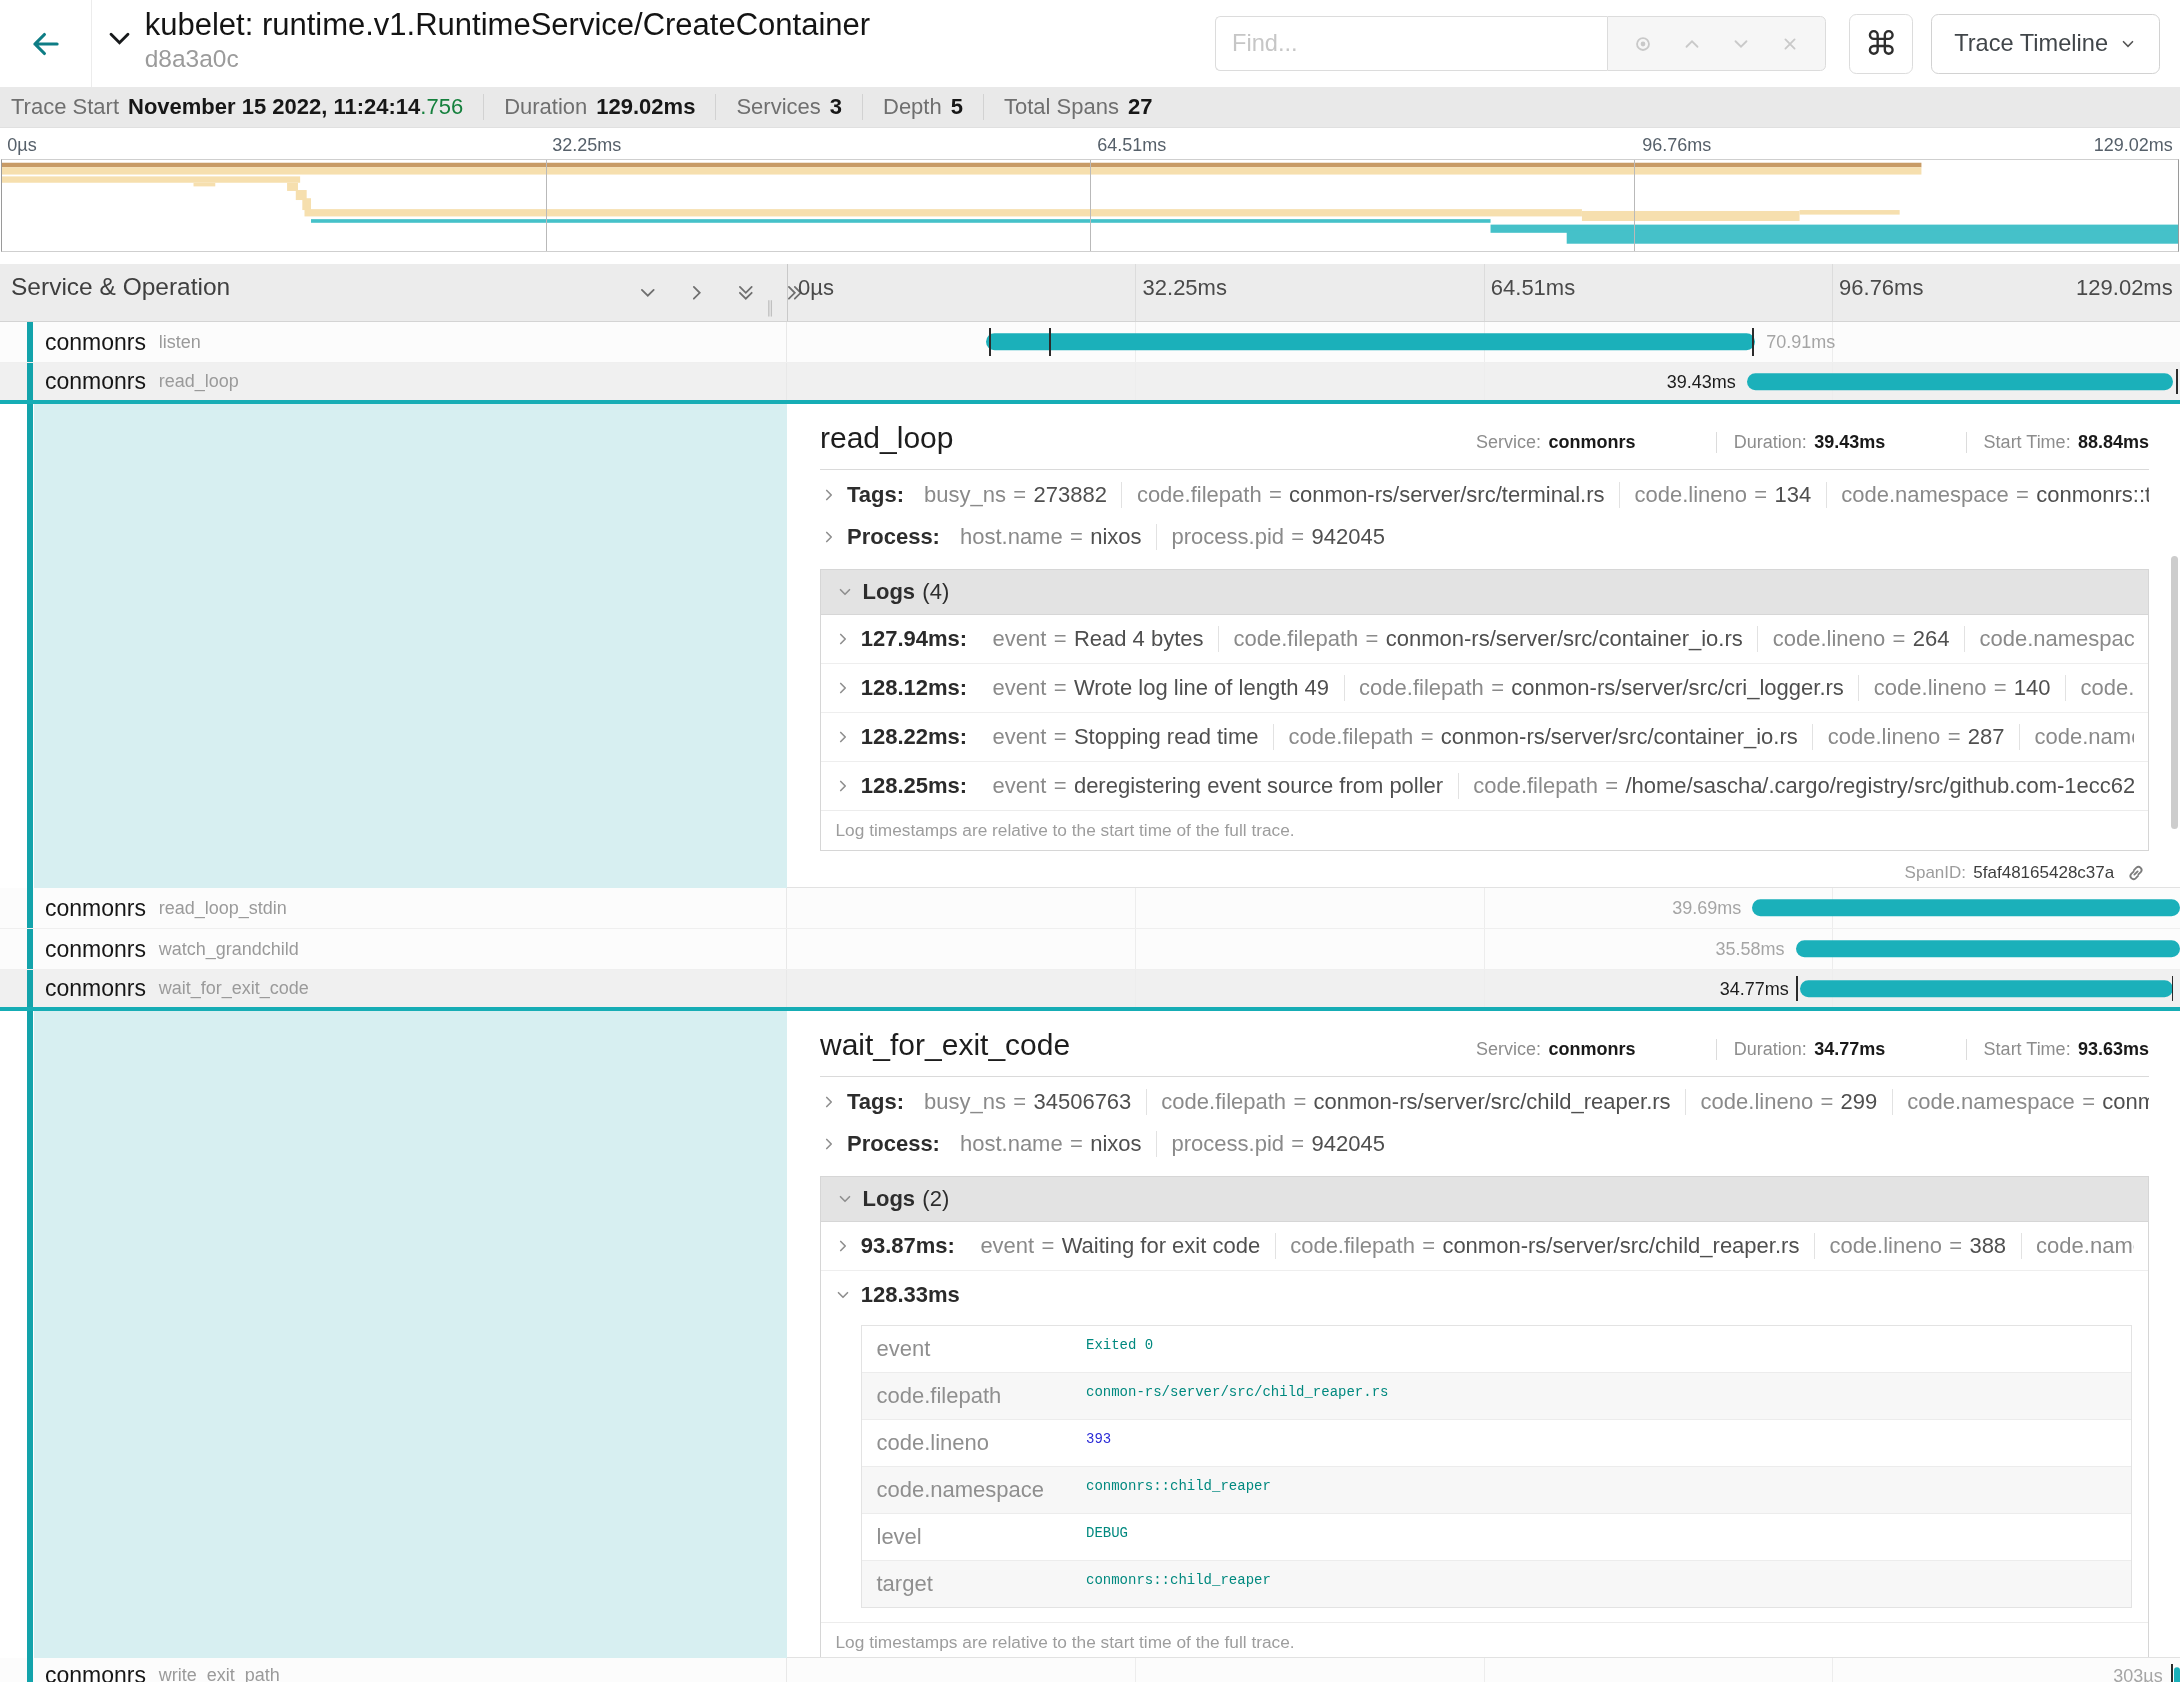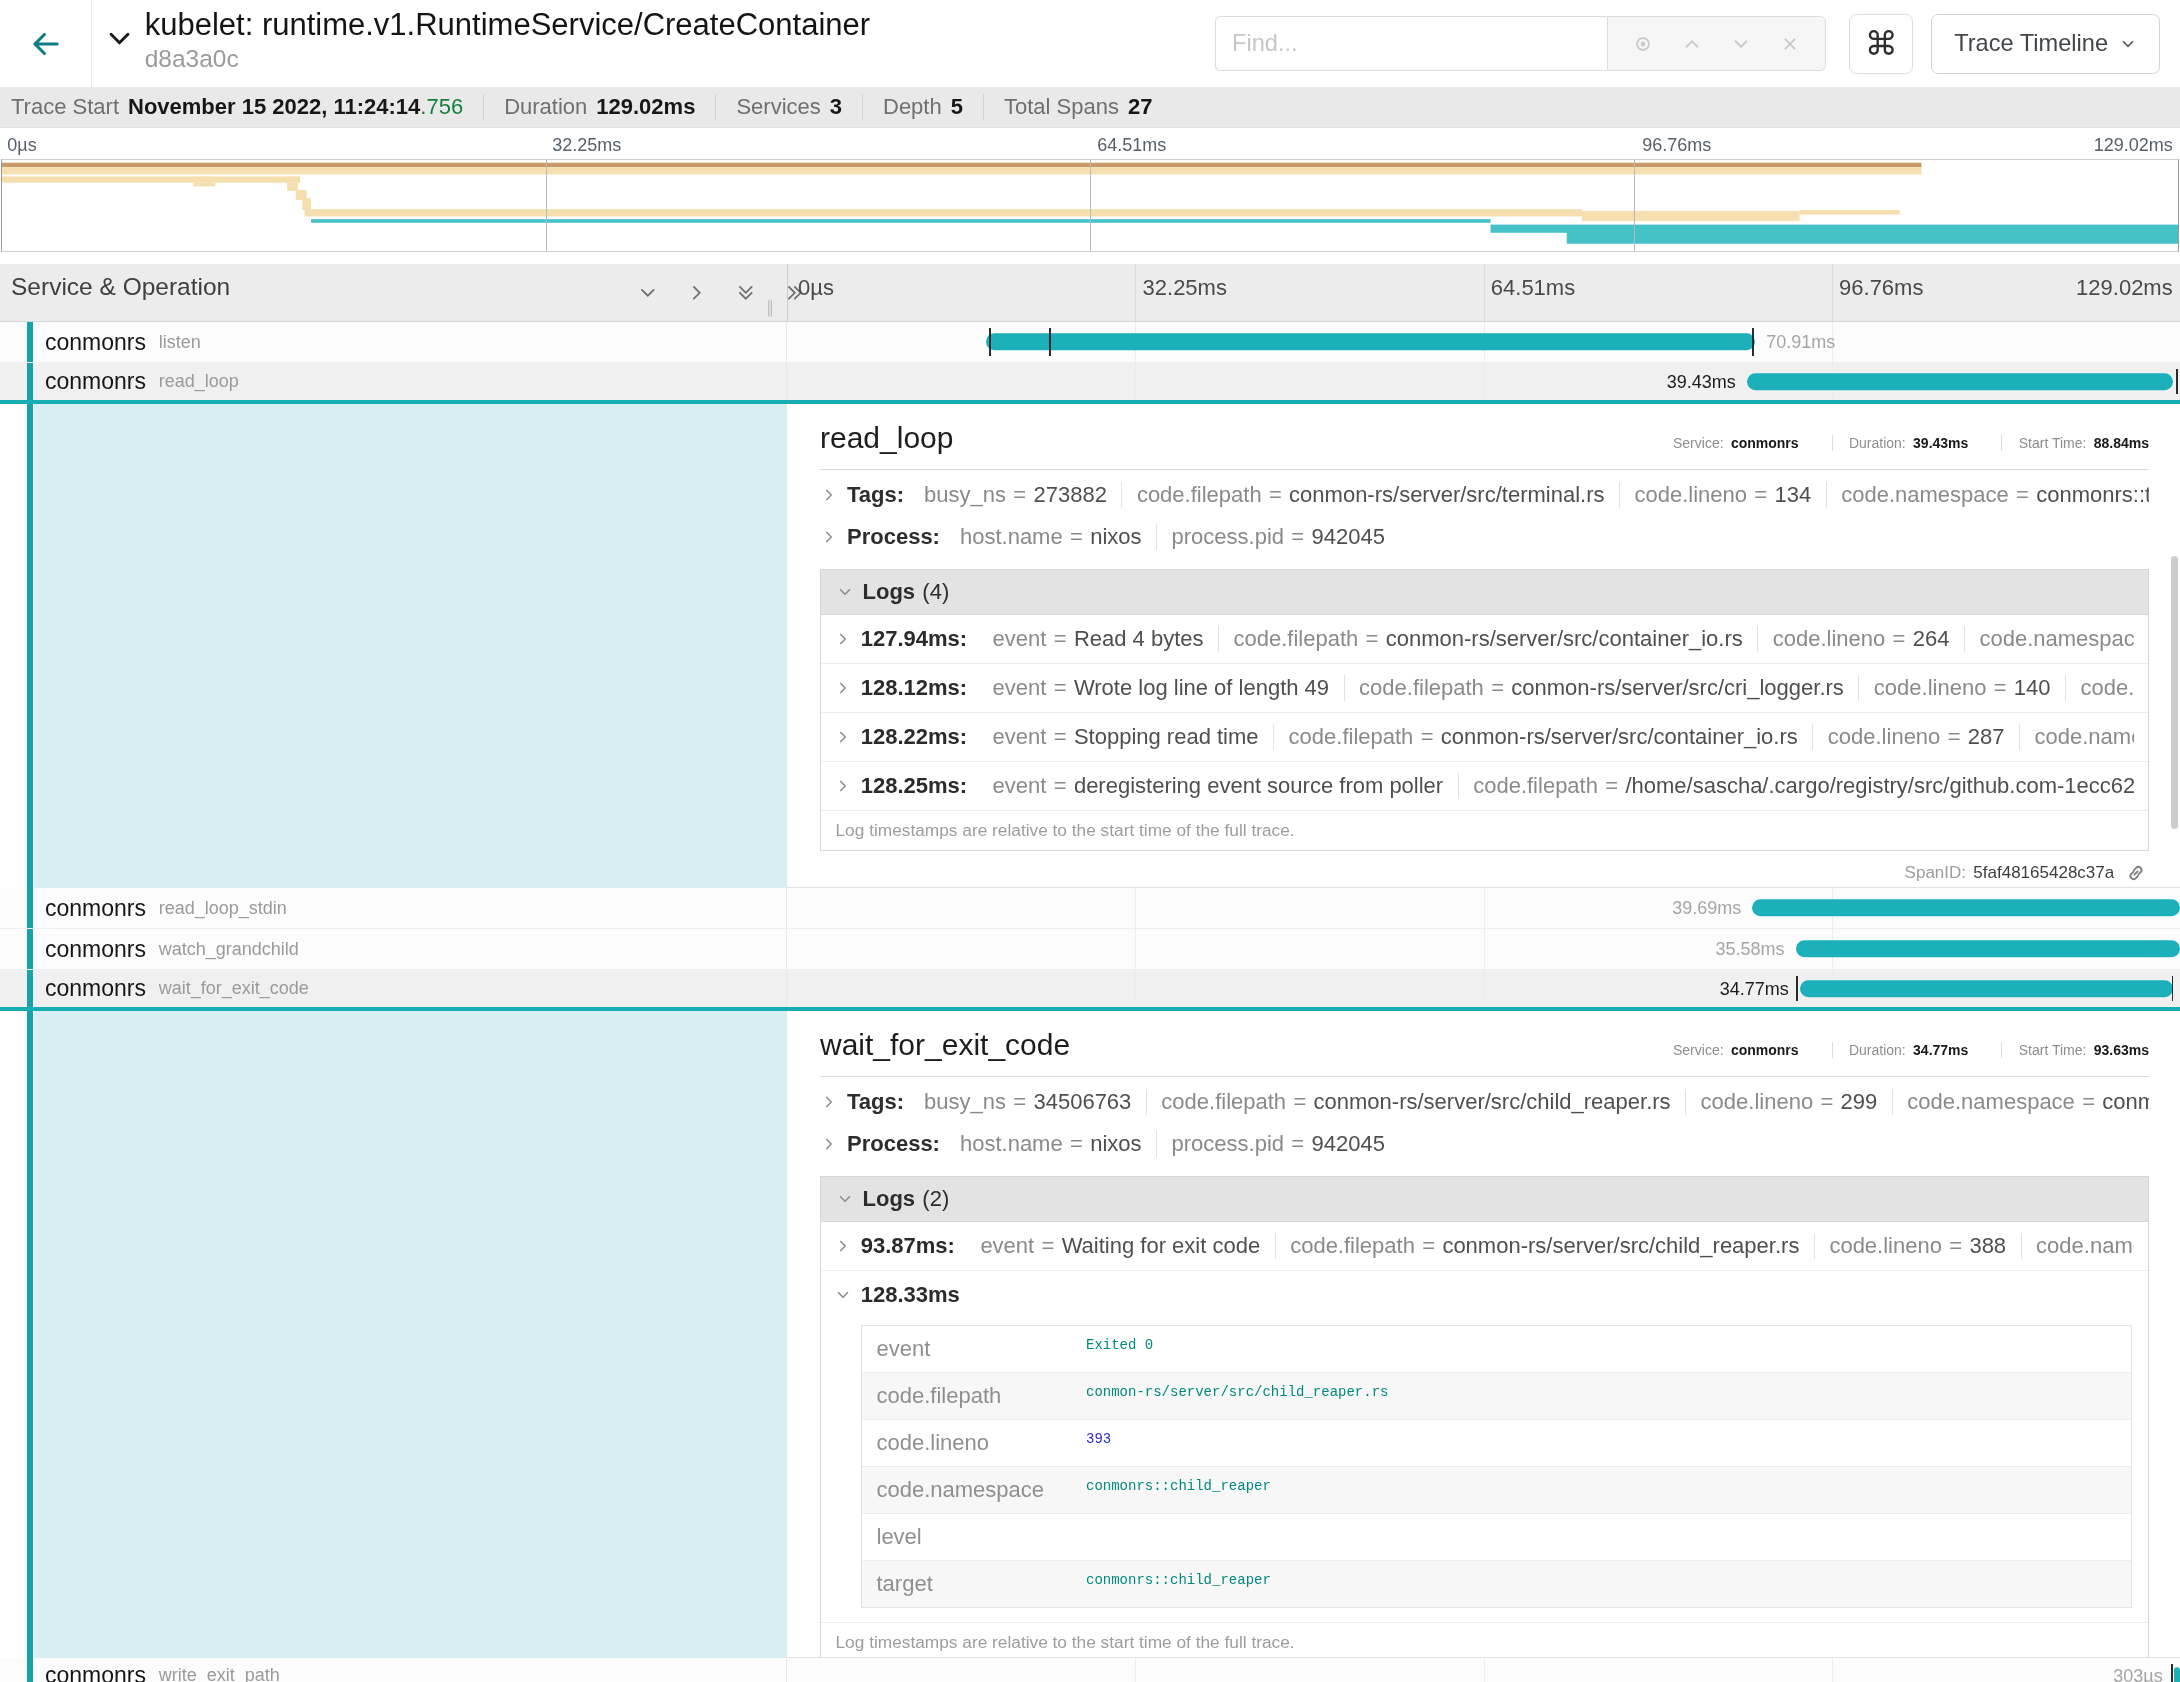--- a/index.html
+++ b/index.html
@@ -65,21 +65,21 @@
   .bar-tick{position:absolute;top:6.4px;bottom:6.4px;width:1.8px;background:#2b2b2b;z-index:2;}
   .dur-label{position:absolute;top:50%;transform:translateY(-50%);font-size:18px;color:#a5a5a5;white-space:nowrap;z-index:1;}
   .dur-label.dark{color:#1c1c1c;}
   
   .detail-row{display:flex;box-sizing:border-box;}
   .detail-left{flex:0 0 787px;position:relative;}
   .cyan-fill{position:absolute;left:34px;right:0;top:0;bottom:0;background:var(--cyan,#d7eff1);}
   .detail-main{flex:1;background:#fff;border-bottom:0.9px solid #e2e2e2;padding:16.4px 31px 5.5px 33px;overflow:hidden;box-sizing:border-box;}
   .d-head{display:flex;align-items:baseline;}
   .d-title{font-size:30px;font-weight:500;color:#1d1d1d;margin:0;line-height:36px;}
-  .d-meta{margin-left:auto;font-size:14px;color:#8d8d8d;display:flex;white-space:nowrap;}
+  .d-meta{margin-left:auto;font-size:18px;color:#8d8d8d;display:flex;white-space:nowrap;gap:48px;}
   .m-pair + .m-pair{border-left:0.9px solid #dcdcdc;margin-left:33px;padding-left:16.4px;}
   .m-val{color:#191919;margin-left:7.3px;font-weight:700;}
   .d-sep{height:0.9px;background:#dadada;margin:12.7px 0 3.6px;}
   .kv-line{display:flex;align-items:center;padding:8.2px 0;font-size:22px;white-space:nowrap;overflow:hidden;}
   .chev{color:#8f8f8f;flex:none;display:inline-flex;cursor:pointer;}
   .chev svg{width:18px;height:18px;}
   .kv-label{color:#2d2d2d;margin:0 5.5px 0 9px;font-weight:700;}
   .kv-items{display:flex;overflow:hidden;align-items:flex-start;}
   .t-item{padding:0 14.5px;display:inline-flex;align-items:baseline;white-space:nowrap;}
   .t-item + .t-item{border-left:0.9px solid #e2e2e2;}
@@ -634,20 +634,21 @@
               <div class="kv-row">
                 <div class="kv-key">code.lineno</div>
                 <div class="kv-val num">393</div>
               </div>
               <div class="kv-row">
                 <div class="kv-key">code.namespace</div>
                 <div class="kv-val">conmonrs::child_reaper</div>
               </div>
               <div class="kv-row">
                 <div class="kv-key">level</div>
+                <div class="kv-val">DEBUG</div>
               </div>
               <div class="kv-row">
                 <div class="kv-key">target</div>
                 <div class="kv-val">conmonrs::child_reaper</div>
               </div>
             </div>
           </div>
           <div class="logs-note">Log timestamps are relative to the start time of the full trace.</div>
         </div>
         <div class="spanid-row"></div>

